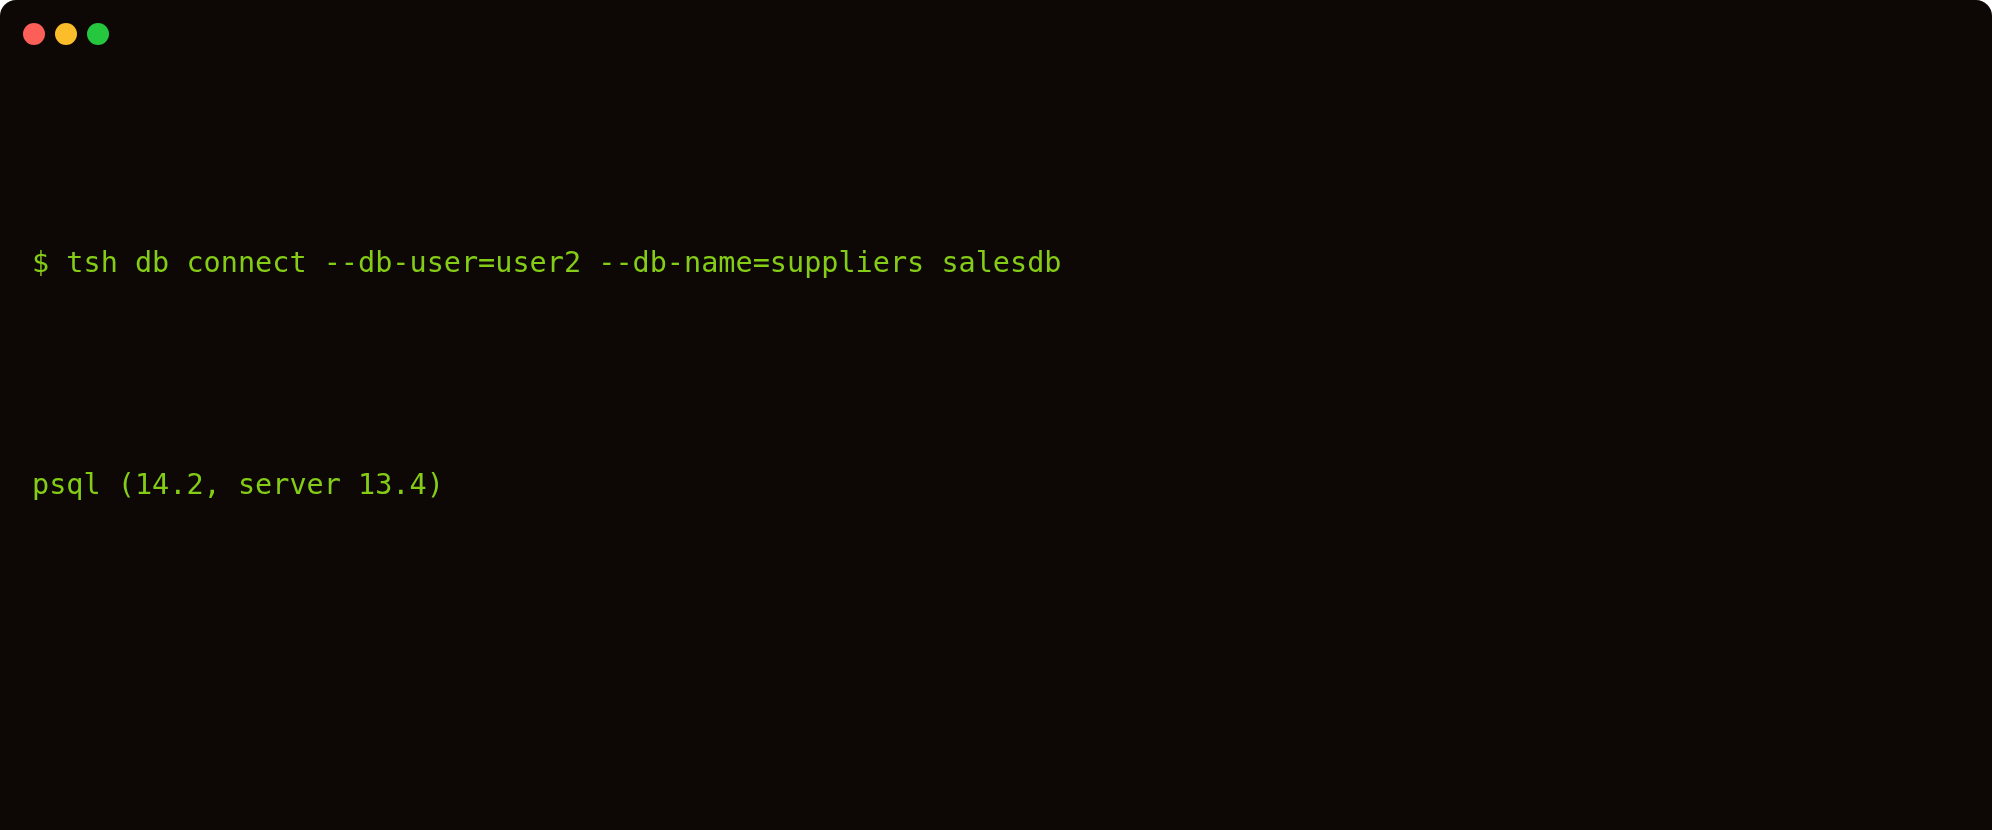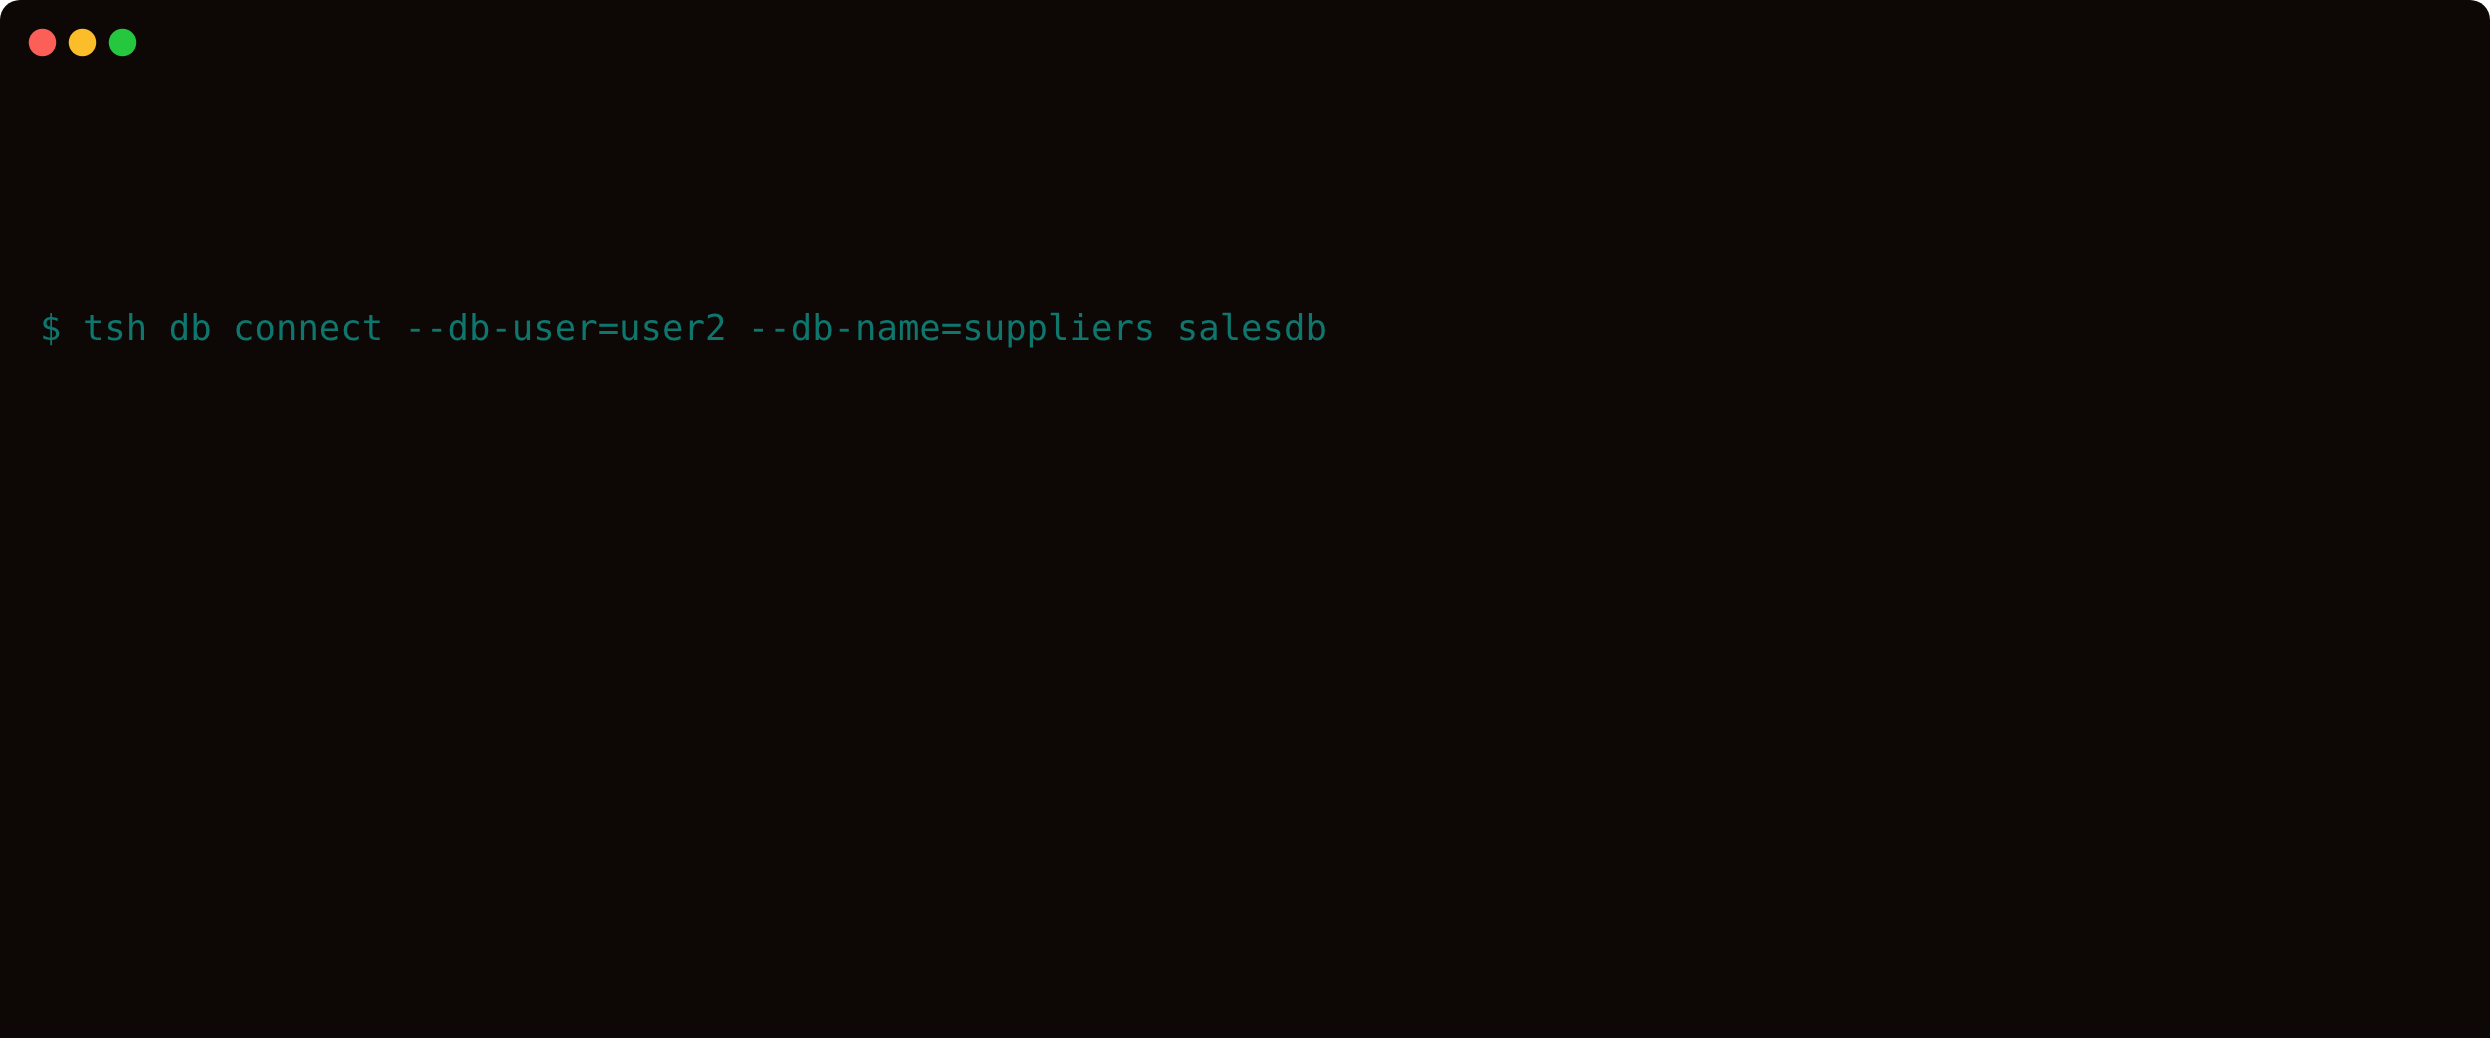--- a/index.html
+++ b/index.html
@@ -51,21 +51,21 @@
   #terminal-body {
     position: absolute;
     left: 0;
     top: 68px;
     width: 100%;
     height: 762px;
     padding: 0 0 0 32px;
     font-family: "DejaVu Sans Mono", "Liberation Mono", monospace;
     font-size: 28.5px;
     line-height: 55.5px;
-    color: #0f766e;
+    color: #84cc16;
     letter-spacing: 0px;
     white-space: pre;
     overflow: hidden;
   }
   .line {
     display: block;
     white-space: pre;
     min-height: 55.5px;
   }
 </style>
@@ -79,20 +79,21 @@
       <span class="dot dot-close"></span>
       <span class="dot dot-min"></span>
       <span class="dot dot-zoom"></span>
     </div>
   </div>
 
   <div id="terminal-body">
 
     <span class="line">$ tsh db connect --db-user=user2 --db-name=suppliers salesdb</span>
 
+    <span class="line">psql (14.2, server 13.4)</span>
 
 
     
 
     
 
     
 
     
 

